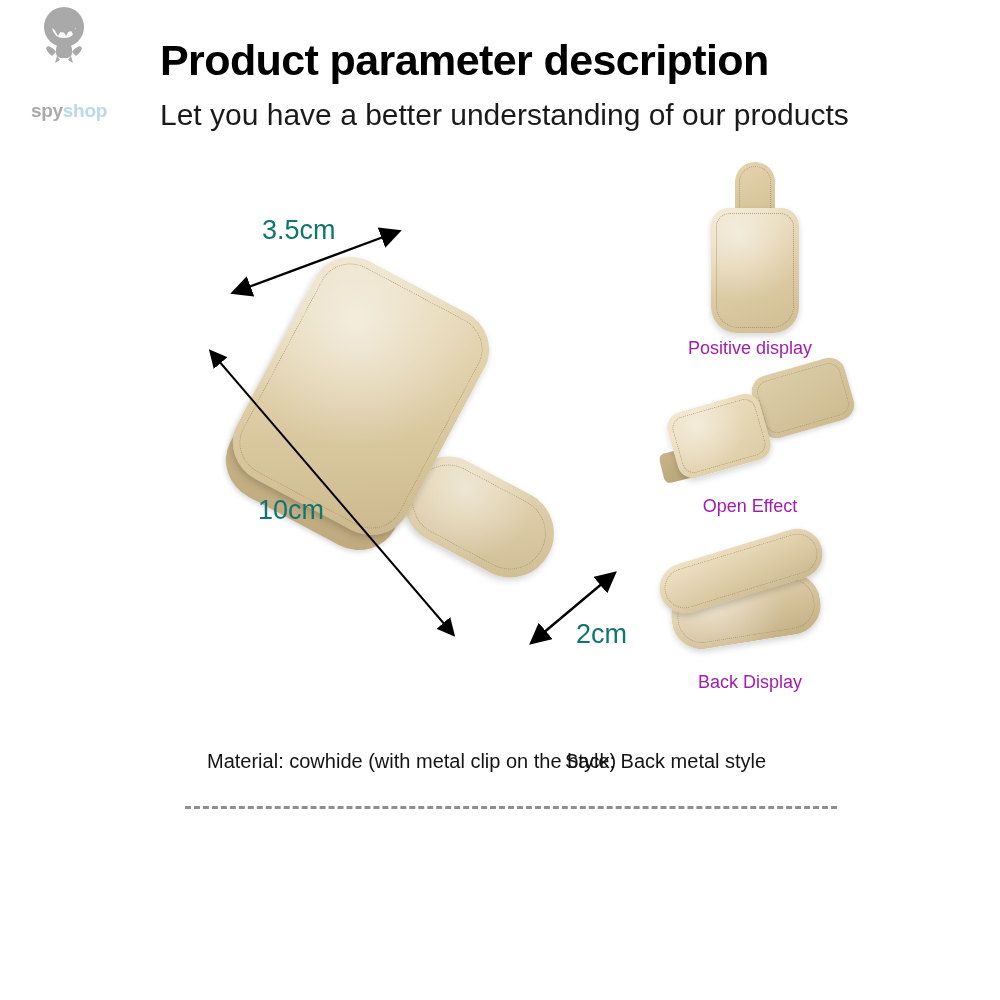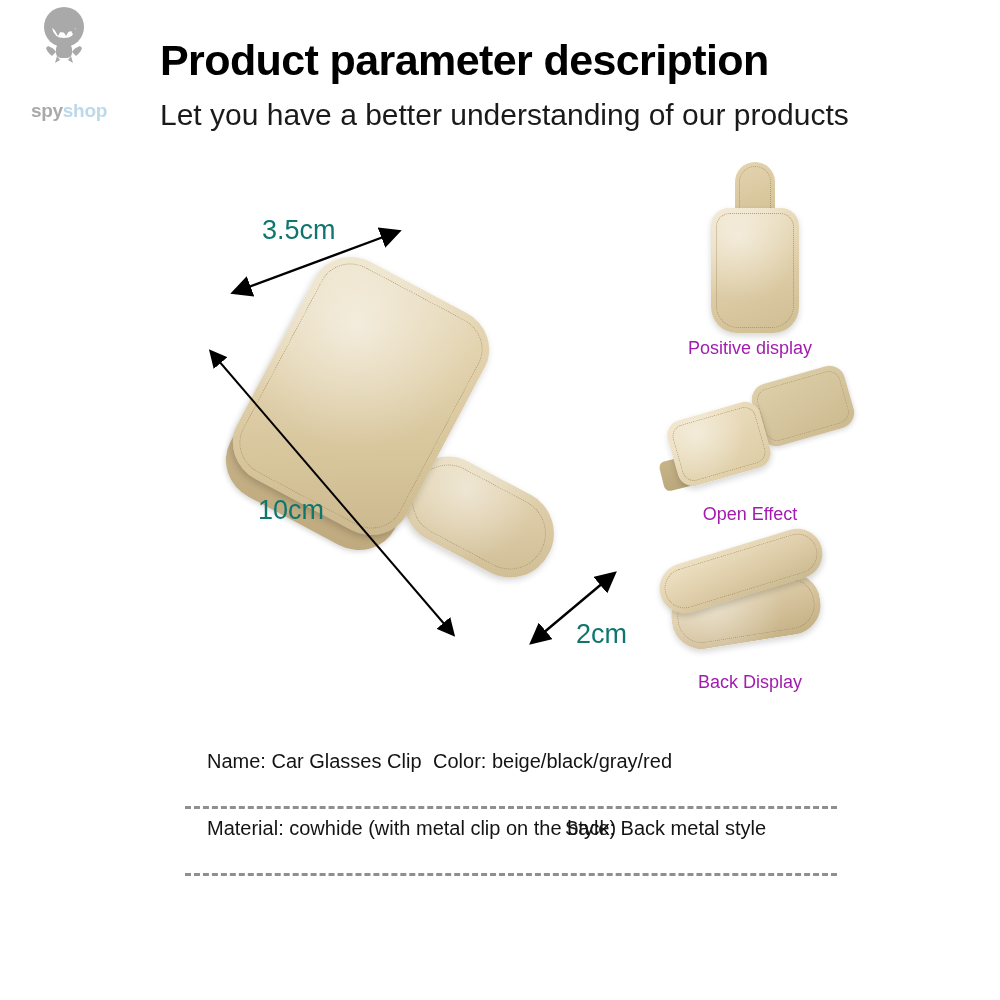--- a/index.html
+++ b/index.html
@@ -153,21 +153,21 @@
     position: relative;
     width: 230px;
   }
   .variant .variant-label {
     font-size: 18px;
     color: #a21caf;
     white-space: nowrap;
   }
   #variant-positive { left: 635px; top: 160px; }
   #variant-positive .variant-stage { height: 178px; }
-  #variant-open { left: 635px; top: 362px; }
+  #variant-open { left: 635px; top: 354px; }
   #variant-open .variant-stage { height: 142px; }
   #variant-back { left: 635px; top: 532px; }
   #variant-back .variant-stage { height: 140px; }
 
   
   #pos-tab {
     position: absolute;
     left: 100px;
     top: 2px;
     width: 40px;
@@ -410,26 +410,20 @@
 <div id="variant-back" class="variant">
   <div class="variant-stage">
     <div id="back-base"></div>
     <div id="back-clip"></div>
   </div>
   <div class="variant-label">Back Display</div>
 </div>
 
 <div id="spec-table">
 
-  <div class="spec-row row-1">
-    <div class="spec-cells">
-      <span class="spec-cell col-a">Name: Car Glasses Clip</span><span class="spec-cell col-b">Color: beige/black/gray/red</span>
-    </div>
-    <div class="spec-line"></div>
-  </div>
 
   <div class="spec-row row-2">
     <div class="spec-cells">
       <span class="spec-cell col-a">Material: cowhide (with metal clip on the back)</span><span class="spec-cell col-b">Style: Back metal style</span>
     </div>
     <div class="spec-line"></div>
   </div>
 
 
 </div>

